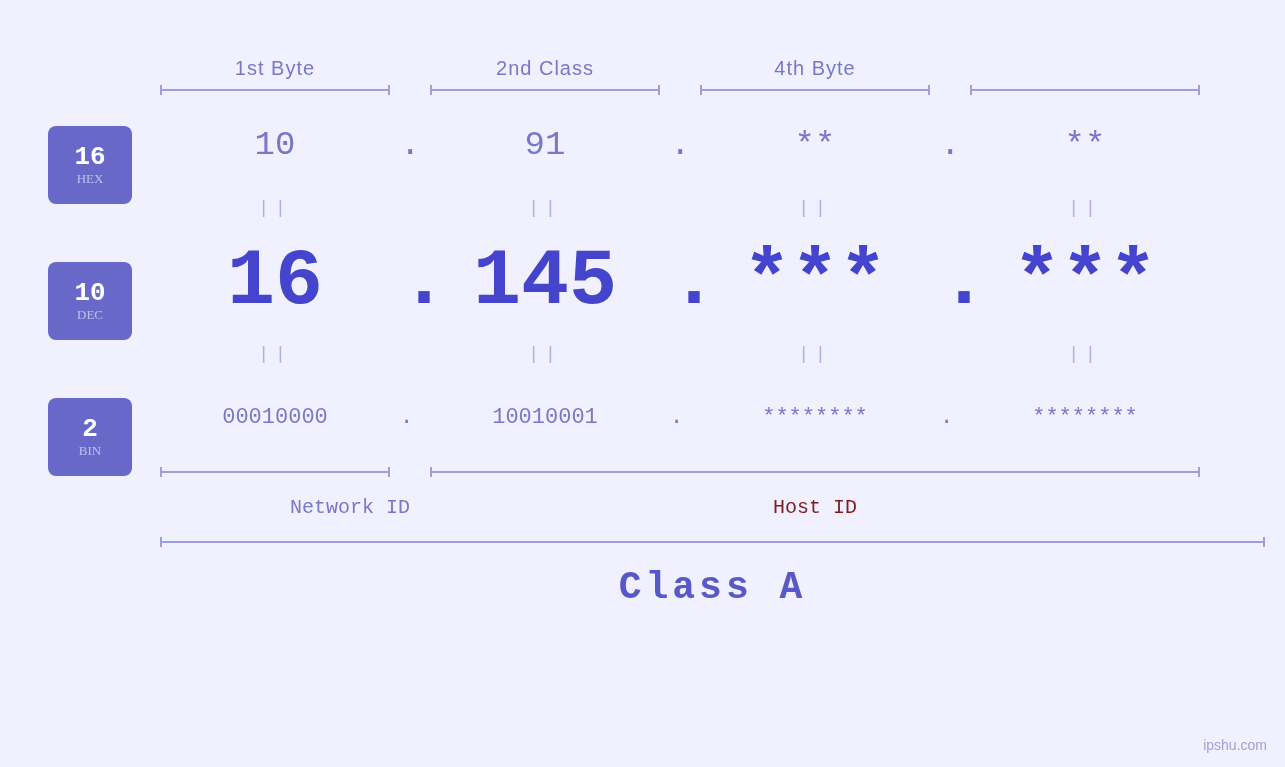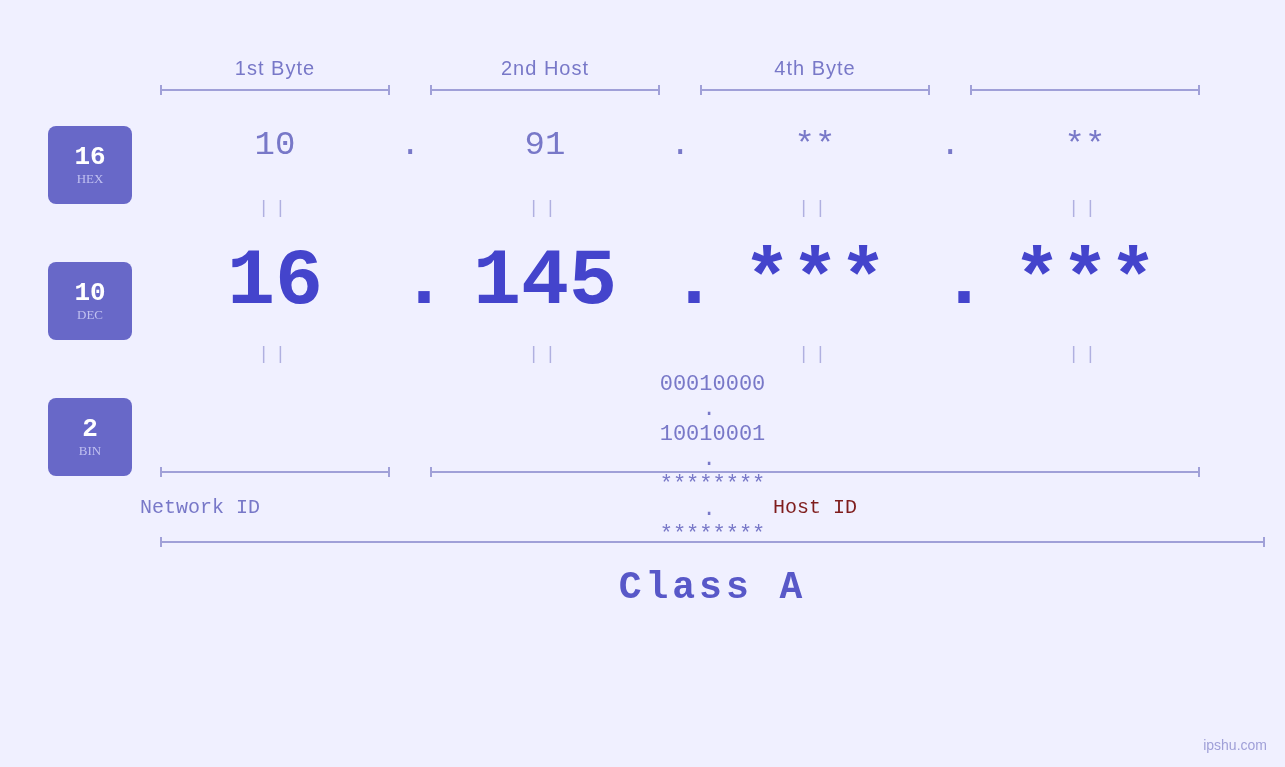--- a/index.html
+++ b/index.html
@@ -151,21 +151,20 @@
       width: 0;
       position: relative;
       left: -10px;
     }
 
     
     .bin-row {
       display: flex;
       align-items: center;
       height: 90px;
-      flex-direction: column;
     }
 
     .val-bin {
       width: 270px;
       text-align: center;
       color: #7878c8;
       font-size: 22px;
       font-family: 'Courier New', Courier, monospace;
     }
 
@@ -204,21 +203,21 @@
 
     
     .nhlabel-row {
       display: flex;
       height: 50px;
       align-items: center;
     }
 
     .network-label {
       width: 270px;
-      text-align: left;
+      text-align: right;
       color: #7878c8;
       font-size: 20px;
       font-family: 'Courier New', Courier, monospace;
     }
 
     .host-label {
       width: 810px;
       text-align: center;
       color: #7f1d1d;
       font-size: 20px;
@@ -341,21 +340,21 @@
         <span class="b-lbl">BIN</span>
       </div>
     </div>
 
   </div>
 
   <div class="right-content">
 
     <div class="top-row">
       <div class="col-byte">1st Byte</div>
-      <div class="col-byte">2nd Host</div>
+      <div class="col-byte">2nd Class</div>
       <div class="col-byte">4th Byte</div>
     </div>
 
     <div class="top-bracket-row">
       <div class="bracket-seg">
           <div class="bline"></div>
         </div>
       <div class="bracket-seg">
           <div class="bline"></div>
         </div>

